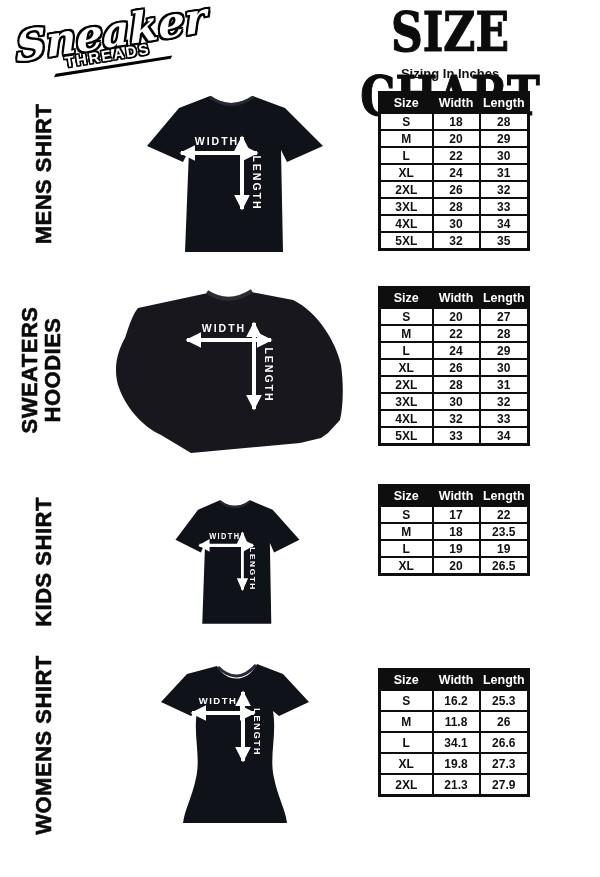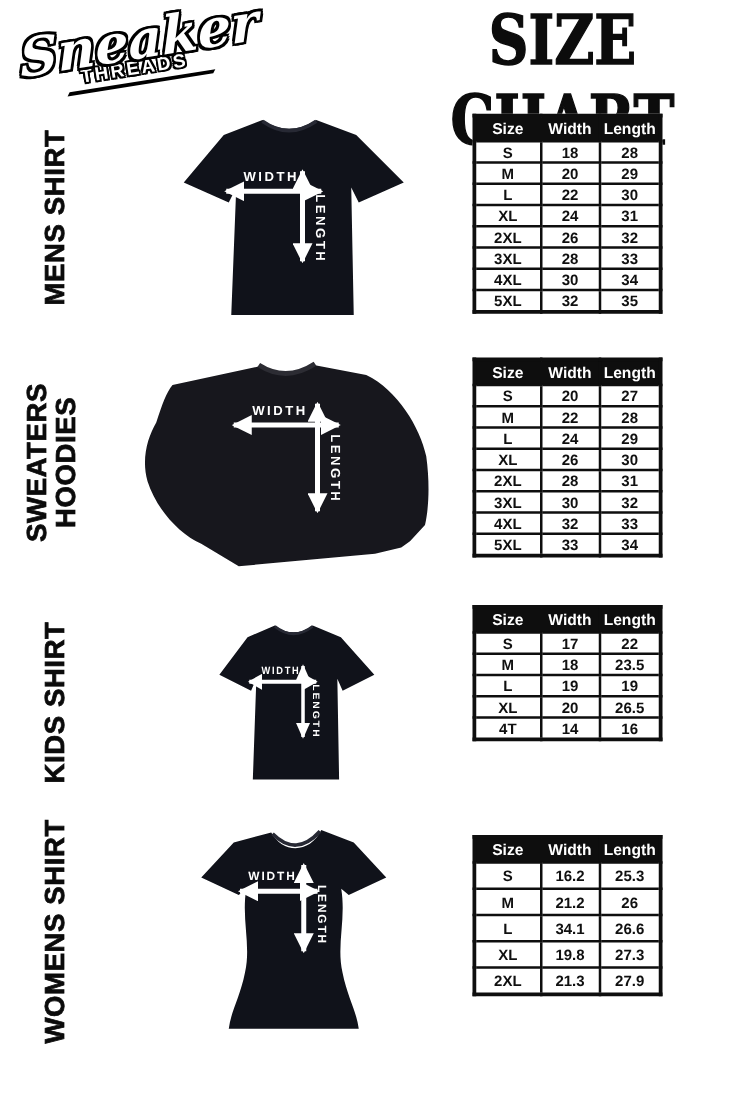--- a/index.html
+++ b/index.html
@@ -52,20 +52,21 @@
 <body>
 
 <div id="page">
 
   <div class="logo">
     <div class="logo-script">Sneaker</div>
     <div class="logo-sub">THREADS</div>
     <div class="logo-underline"></div>
   </div>
   <div class="title">SIZE CHART</div>
+  <div class="subtitle">Sizing In Inches</div>
 
   <div class="sec" id="sec-mens">
     <div class="vlabel" style="left:-32px;top:69px;width:150px;height:40px;">
       <span>MENS SHIRT</span>
     </div>
 
     <svg class="garment" style="left:125px;top:3px;" width="230" height="172" viewBox="0 0 230 172">
       <defs>
         <marker id="ah-m" viewBox="0 0 10 10" refX="9" refY="5" markerWidth="4" markerHeight="4" orient="auto-start-reverse">
           <path d="M0,0 L10,5 L0,10 Z" fill="#ffffff"></path>
@@ -261,25 +262,20 @@
         <tr>
             <td>L</td>
             <td>19</td>
             <td>19</td>
           </tr>
         <tr>
             <td>XL</td>
             <td>20</td>
             <td>26.5</td>
           </tr>
-        <tr>
-            <td>4T</td>
-            <td>14</td>
-            <td>16</td>
-          </tr>
       </tbody>
     </table>
   </div>
 
   <div class="sec" id="sec-womens">
     <div class="vlabel" style="left:-52px;top:75px;width:190px;height:40px;">
       <span>WOMENS SHIRT</span>
     </div>
 
     <svg class="garment" style="left:146px;top:6px;" width="210" height="174" viewBox="0 0 210 174">
@@ -310,21 +306,21 @@
         </tr>
       </thead>
       <tbody>
         <tr>
             <td>S</td>
             <td>16.2</td>
             <td>25.3</td>
           </tr>
         <tr>
             <td>M</td>
-            <td>21.2</td>
+            <td>11.8</td>
             <td>26</td>
           </tr>
         <tr>
             <td>L</td>
             <td>34.1</td>
             <td>26.6</td>
           </tr>
         <tr>
             <td>XL</td>
             <td>19.8</td>

